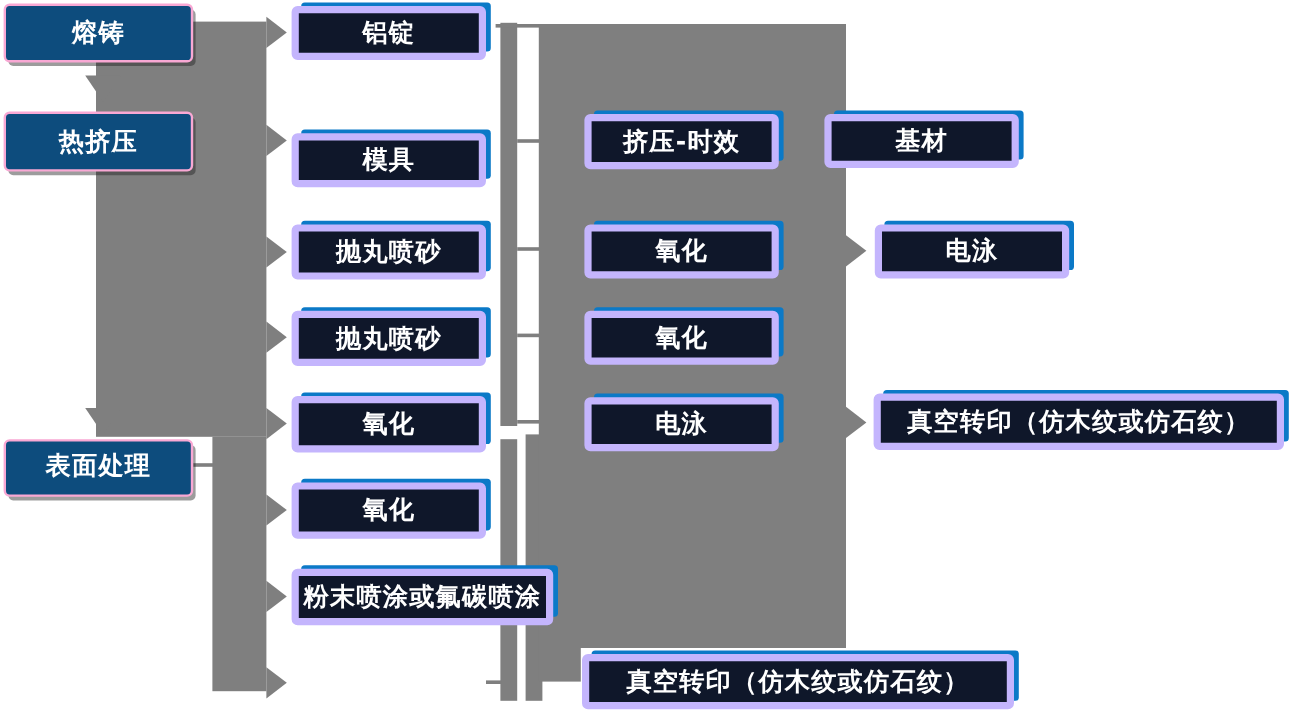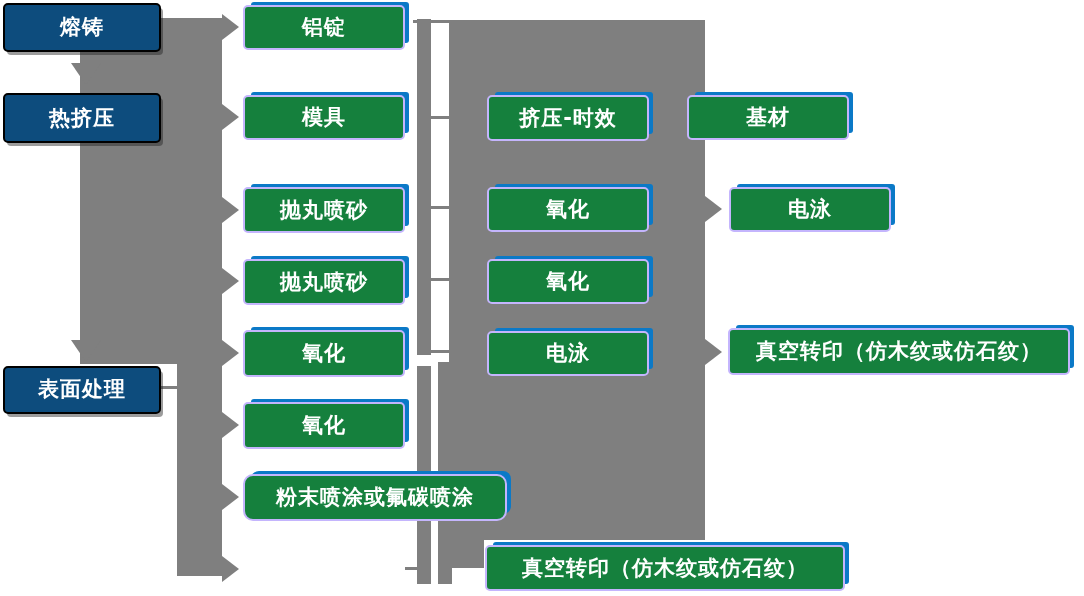--- a/index.html
+++ b/index.html
@@ -28,26 +28,26 @@
   .node{
     position:absolute;z-index:2;
     display:flex;align-items:center;justify-content:center;
     color:#ffffff;font-weight:bold;font-size:21px;
     letter-spacing:1px;line-height:1;
     border-radius:5px;box-sizing:border-box;
     white-space:nowrap;
   }
   .navy{
     background:#0d4c7d;
-    border:2px solid #000000;
+    border:2px solid #f9a8d4;
     box-shadow:3px 4px 0 -1px rgba(35,35,35,0.45);
   }
   .blue{
-    background:#15803d;
-    border:2px solid #c4b5fd;
+    background:#0f172a;
+    border:6px solid #c4b5fd;
     box-shadow:6px -5px 0 -2px #0b79c7;
   }
 </style>
 </head>
 <body>
 
 <div id="canvas">
 
   <div class="gray" style="left:80px;top:18px;width:142px;height:346px;"></div>
   <div class="gray" style="left:177px;top:364px;width:45px;height:212px;"></div>
@@ -79,26 +79,26 @@
 
   <div class="arrow-right" style="left:705px;top:104px;"></div>
   <div class="arrow-right" style="left:705px;top:196px;"></div>
   <div class="arrow-right" style="left:705px;top:339px;"></div>
 
   <div class="node navy" style="left:3px;top:3px;width:158px;height:49px;">熔铸</div>
   <div class="node navy" style="left:3px;top:93px;width:158px;height:50px;">热挤压</div>
   <div class="node navy" style="left:3px;top:366px;width:158px;height:48px;font-family:Liberation Mono, monospace;">表面处理</div>
 
   <div class="node blue" style="left:243px;top:5px;width:162px;height:45px;">铝锭</div>
-  <div class="node blue" style="left:243px;top:95px;width:162px;height:45px;">模具</div>
+  <div class="node blue" style="left:243px;top:111px;width:162px;height:45px;">模具</div>
   <div class="node blue" style="left:243px;top:187px;width:162px;height:46px;">抛丸喷砂</div>
   <div class="node blue" style="left:243px;top:259px;width:162px;height:46px;">抛丸喷砂</div>
   <div class="node blue" style="left:243px;top:330px;width:162px;height:47px;">氧化</div>
   <div class="node blue" style="left:243px;top:402px;width:162px;height:47px;">氧化</div>
-  <div class="node blue" style="left:243px;top:474px;width:264px;height:47px;border-radius:10px;">粉末喷涂或氟碳喷涂</div>
+  <div class="node blue" style="left:243px;top:474px;width:218px;height:47px;">粉末喷涂或氟碳喷涂</div>
 
   <div class="node blue" style="left:487px;top:95px;width:162px;height:46px;">挤压-时效</div>
   <div class="node blue" style="left:487px;top:187px;width:162px;height:45px;">氧化</div>
   <div class="node blue" style="left:487px;top:259px;width:162px;height:45px;">氧化</div>
   <div class="node blue" style="left:487px;top:331px;width:162px;height:45px;">电泳</div>
   <div class="node blue" style="left:485px;top:545px;width:360px;height:46px;">真空转印（仿木纹或仿石纹）</div>
 
   <div class="node blue" style="left:687px;top:95px;width:162px;height:45px;">基材</div>
   <div class="node blue" style="left:729px;top:187px;width:162px;height:45px;">电泳</div>
   <div class="node blue" style="left:728px;top:328px;width:342px;height:47px;">真空转印（仿木纹或仿石纹）</div>

